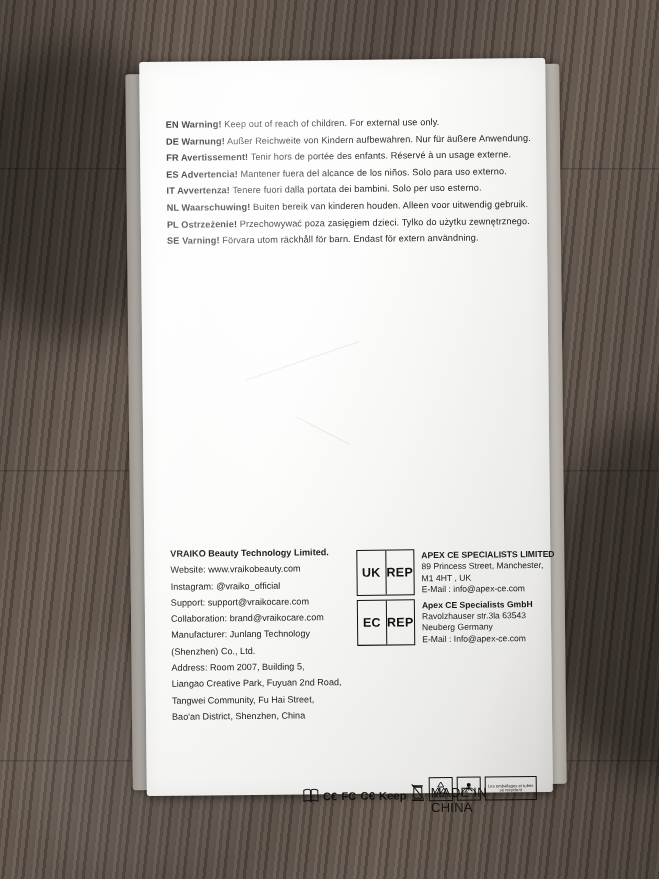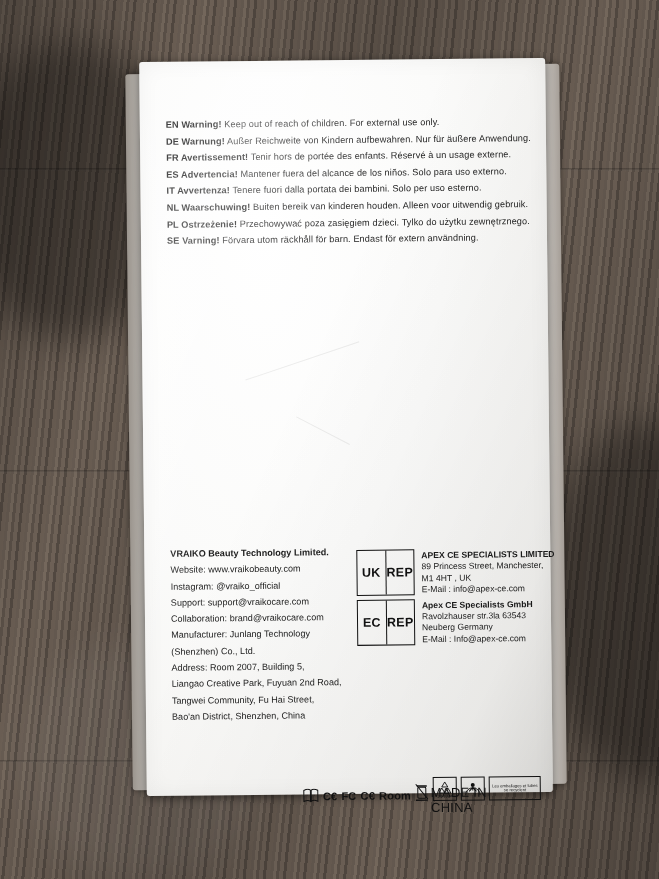--- a/index.html
+++ b/index.html
@@ -334,21 +334,21 @@
         <div id="symbols">
           <span class="sym sym-svg">
             <svg width="16" height="14" viewBox="0 0 16 14">
                 <path d="M1 2 C4 0.4 6 0.4 7.6 1.8 L7.6 13 C6 11.6 4 11.6 1 13 Z" fill="none" stroke="#111" stroke-width="1"></path>
                 <path d="M15 2 C12 0.4 10 0.4 8.4 1.8 L8.4 13 C10 11.6 12 11.6 15 13 Z" fill="none" stroke="#111" stroke-width="1"></path>
               </svg>
           </span>
           <span class="sym sym-text">C€</span>
           <span class="sym sym-text">FC</span>
           <span class="sym sym-text">C€</span>
-          <span class="sym sym-text">Room</span>
+          <span class="sym sym-text">Keep</span>
           <span class="sym sym-svg">
             <svg width="14" height="18" viewBox="0 0 14 18">
                 <rect x="3" y="4" width="8" height="11" rx="1" fill="none" stroke="#111" stroke-width="1"></rect>
                 <rect x="2" y="2" width="10" height="1.6" fill="#111"></rect>
                 <line x1="1" y1="17" x2="13" y2="17" stroke="#111" stroke-width="1.4"></line>
                 <line x1="1" y1="1" x2="13" y2="16" stroke="#111" stroke-width="1"></line>
               </svg>
           </span>
           <span class="sym-box">
             <svg width="20" height="20" viewBox="0 0 20 20">

